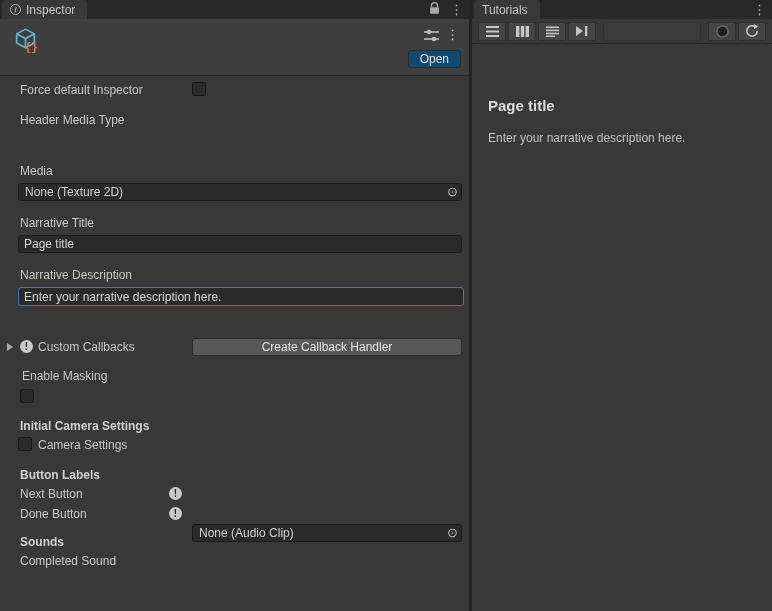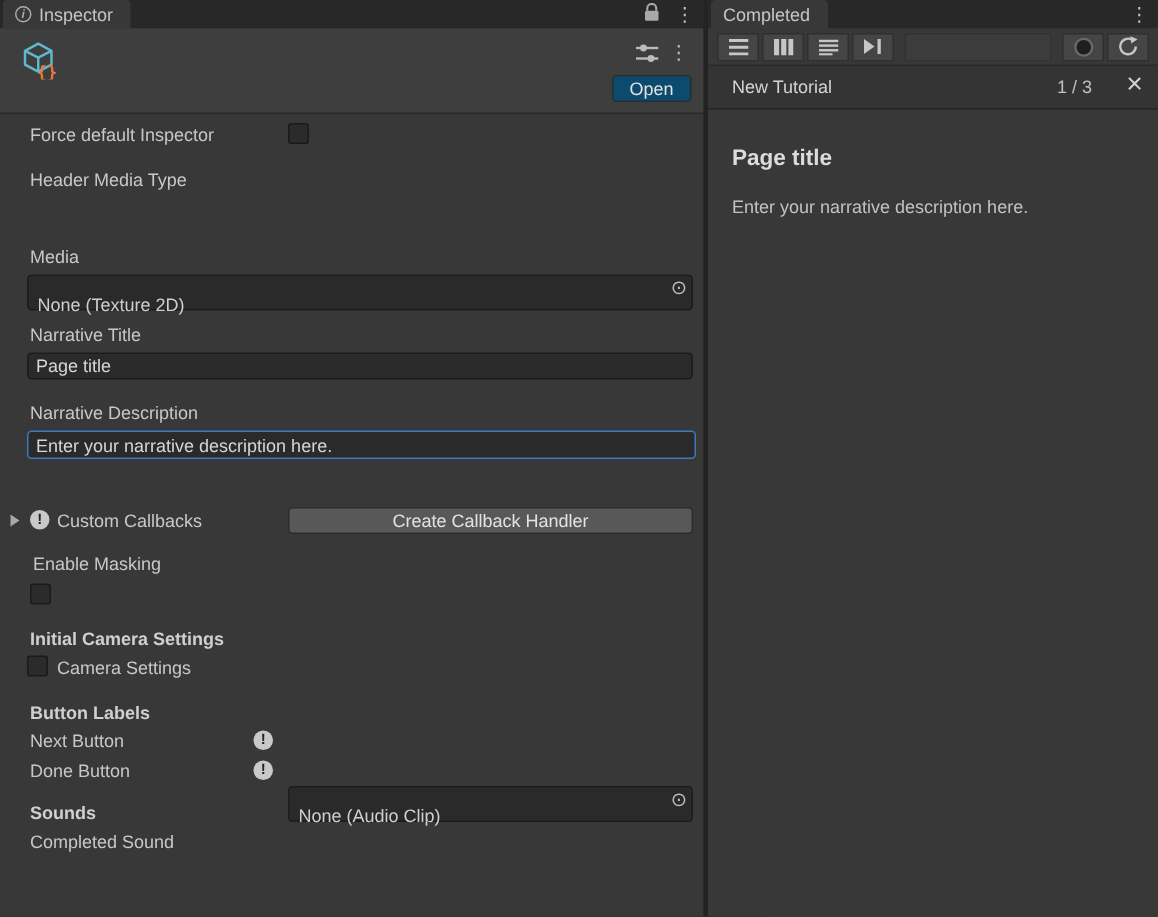--- a/index.html
+++ b/index.html
@@ -48,21 +48,21 @@
   .heading { font-weight:700; color:#D0D0D0; }
   .checkbox { position:absolute; width:14px; height:14px; background:#2B2B2B; border:1px solid #1A1A1A; border-radius:2px; }
   .dropdown {
     position:absolute; height:19px; background:#4F4F4F; border:1px solid #2C2C2C; border-radius:3px;
     color:#E2E2E2; line-height:17px; padding:0 6px;
   }
   .dd-arrow { position:absolute; right:6px; top:7px; width:0; height:0;
     border-left:4px solid transparent; border-right:4px solid transparent; border-top:5px solid #CFCFCF; }
   .objfield {
     position:absolute; height:18px; background:#2A2A2A; border:1px solid #1C1C1C; border-radius:3px;
-    color:#CFCFCF; line-height:16px; padding:11px 6px;
+    color:#CFCFCF; line-height:16px; padding:0 6px;
   }
   .picker { position:absolute; right:3px; top:1px; font-size:13px; line-height:14px; color:#BDBDBD; }
   .tfield {
     position:absolute; height:18px; background:#2A2A2A; border:1px solid #1C1C1C; border-radius:3px;
     color:#D6D6D6; font-size:12px; padding:0 5px; font-family:inherit; outline:none;
   }
   .tfield.focused { border-color:#3A79BB; height:19px; }
   .btn {
     position:absolute; height:18px; background:#585858; border:1px solid #2C2C2C; border-radius:3px;
     color:#E2E2E2; font-size:12px; font-family:inherit; text-align:center; line-height:15px; padding:0;
@@ -181,21 +181,21 @@
   </div>
 
 </section>
 
 <div class="vdivider"></div>
 
 <section class="panel right">
 
   <div class="tabstrip">
     <div class="tab active">
-      <span>Completed</span>
+      <span>Tutorials</span>
     </div>
     <div class="strip-icons">
       <span class="kebab">⋮</span>
     </div>
   </div>
 
   <div class="tut-toolbar">
     <button class="tbtn">
       <svg width="13" height="11">
           <rect width="13" height="2" y="0" fill="#C6C6C6"></rect>
@@ -231,24 +231,19 @@
         </svg>
     </button>
     <button class="tbtn">
       <svg width="14" height="14" viewBox="0 0 14 14">
           <path d="M12.2 7 A5.2 5.2 0 1 1 9.8 2.6" fill="none" stroke="#C6C6C6" stroke-width="1.6"></path>
           <path d="M8.6 0.2 L13.4 2.2 L9.2 5 Z" fill="#C6C6C6"></path>
         </svg>
     </button>
   </div>
 
-  <div class="tut-header">
-    <span class="tut-title">New Tutorial</span>
-    <span class="page-indicator">1 / 3</span>
-    <span class="close-x">×</span>
-  </div>
 
   <div class="tut-content">
     <h2>Page title</h2>
     <p>Enter your narrative description here.</p>
   </div>
 
 </section>
 
 </body></html>

